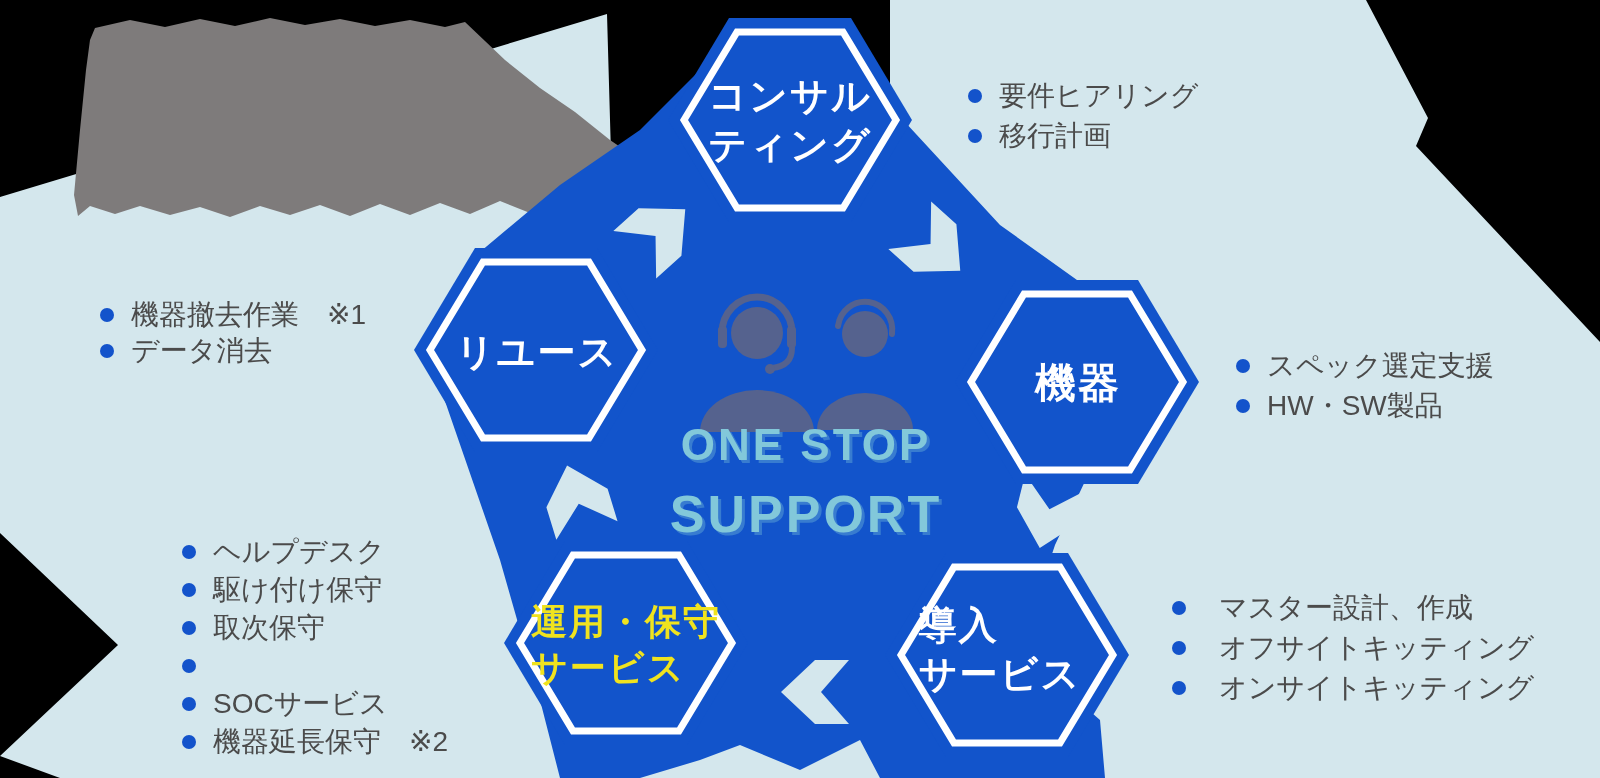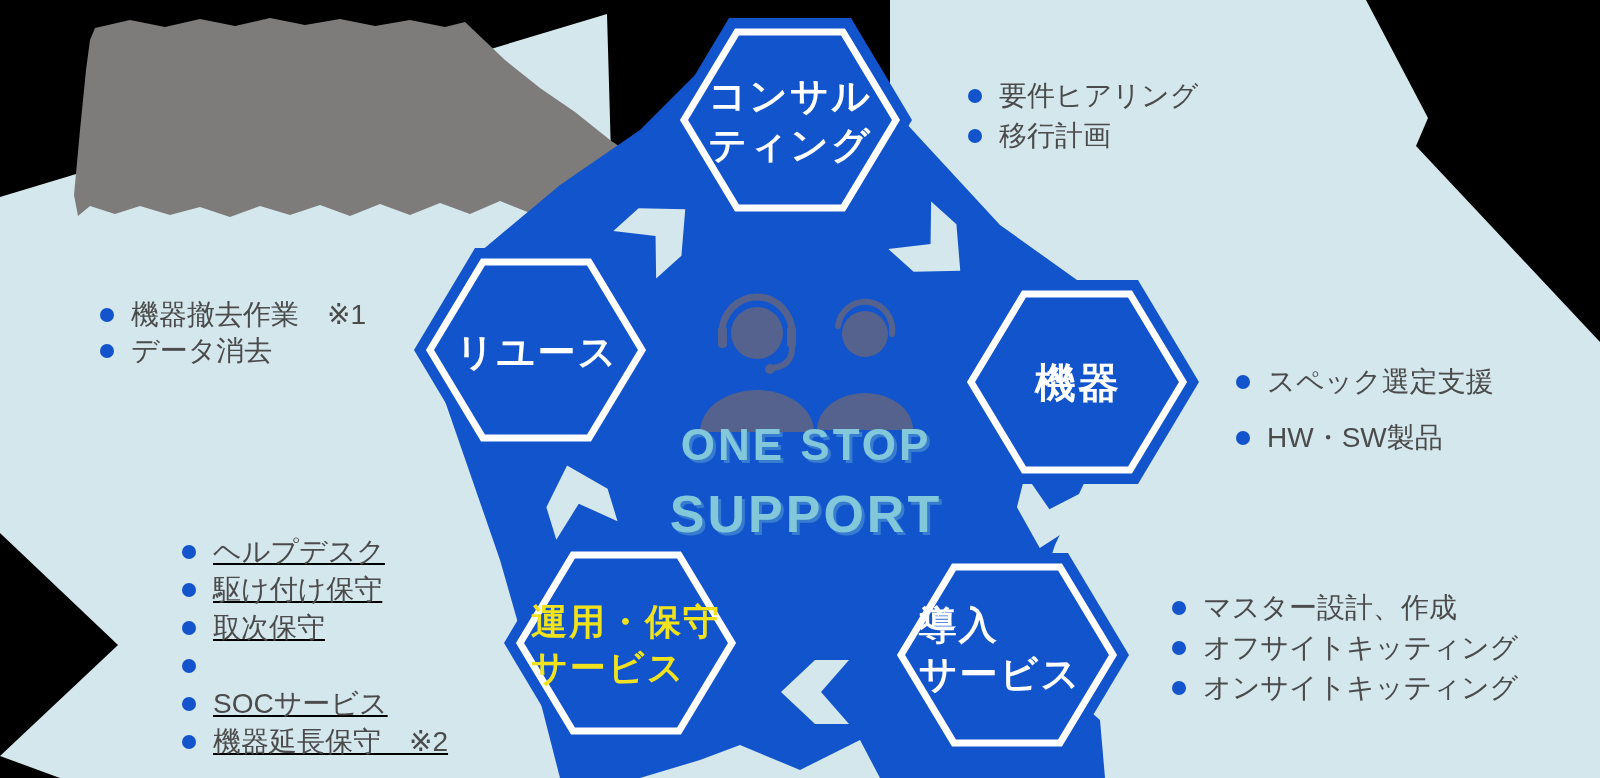--- a/index.html
+++ b/index.html
@@ -28,23 +28,23 @@
     text-shadow:3px 3px 0 rgba(130,200,218,0.35);
   }
   .center-line1{top:420px;font-size:44px;}
   .center-line2{top:484px;font-size:52px;}
 
   
   .bullets{position:absolute;list-style:none;margin:0;padding:0;}
   .bullets li{display:flex;align-items:center;font-size:28px;color:#4b4b4b;white-space:nowrap;}
   .bullets .dot{width:14px;height:14px;border-radius:50%;background:#1353cb;margin-right:17px;flex:none;}
   .bullets-consulting{left:968px;top:76px;}   .bullets-consulting li{height:40px;}
-  .bullets-equipment{left:1236px;top:346px;}  .bullets-equipment li{height:40px;margin-top:16px;}
-  .bullets-install{left:1172px;top:588px;}    .bullets-install li{height:40px;}
-  .bullets-operation{left:182px;top:533px;text-decoration:underline;}   .bullets-operation li{height:38px;}
+  .bullets-equipment{left:1236px;top:346px;}  .bullets-equipment li{height:40px;}
+  .bullets-install{left:1172px;top:588px;}    .bullets-install li{height:40px;gap:16px;}
+  .bullets-operation{left:182px;top:533px;}   .bullets-operation li{height:38px;}
   .bullets-disposal{left:100px;top:297px;}     .bullets-disposal li{height:36px;}
 </style>
 </head>
 <body>
 
 <div class="stage">
 
   <svg class="bg-svg" viewBox="0 0 1600 778" aria-hidden="true">
 
     <polygon fill="#d4e7ed" points="0,197 607,14 612,190 890,190 890,0 1366,0 1428,118 1416,146 1600,342 1600,778 60,778 0,756 118,645 0,533"></polygon>

